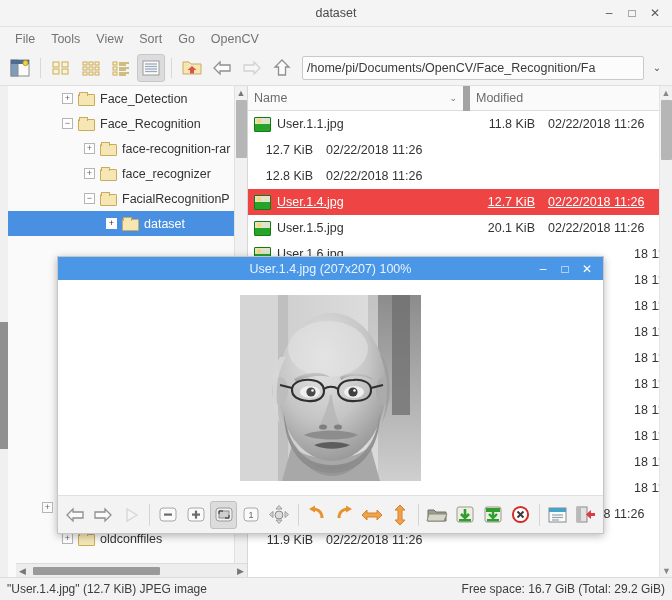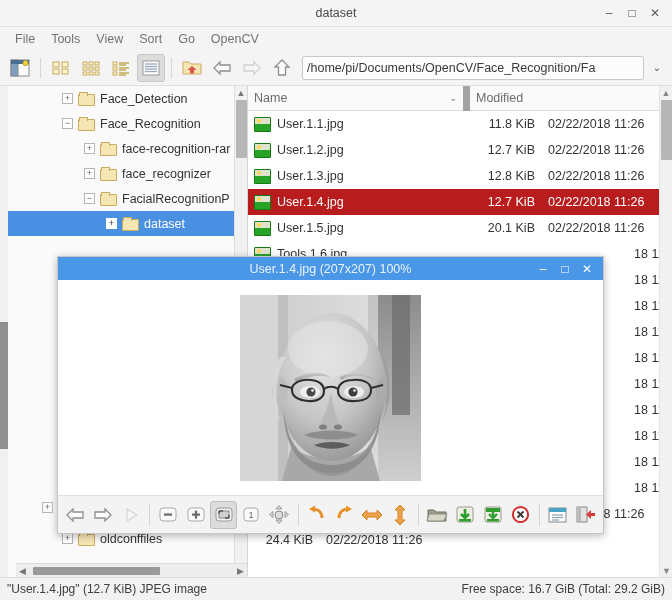--- a/index.html
+++ b/index.html
@@ -179,21 +179,21 @@
   #list-head .hc.name { width: 222px; flex: 0 0 222px; border-right: 7px solid #a3a3a3; position: relative; }
   #list-head .hc.name .caret { position: absolute; right: 6px; font-size: 9px; color: #777; }
   #list-head .hc.size { width: 72px; flex: 0 0 72px; border-right: 1px solid #e4e4e4; }
   #list-head .hc.mod { flex: 1 1 auto; }
   #rows { flex: 1 1 auto; overflow: hidden; position: relative; }
   .frow {
     height: 26px; display: flex; align-items: center;
     font-size: 12.5px; color: #333; cursor: default;
     white-space: nowrap;
   }
-  .frow.sel { background: #b91c1c; color: #fff; }
+  .frow.sel { background: #ef4444; color: #fff; text-decoration: underline; }
   .frow .c-name { width: 222px; flex: 0 0 222px; display: flex; align-items: flex-start; padding-left: 6px; }
   .frow .c-size { width: 72px; flex: 0 0 72px; text-align: right; padding-right: 7px; }
   .frow .c-mod { flex: 1 1 auto; padding-left: 6px; }
   .imgicon {
     width: 17px; height: 15px; flex: 0 0 17px; margin-right: 6px;
     background: #27a327; border: 1px solid #147a14; border-radius: 1px;
     position: relative; overflow: hidden;
   }
   .imgicon:before {
     content: ""; position: absolute; left: 0; top: 0; right: 0; height: 6px;
@@ -477,32 +477,24 @@
       <div id="rows">
           <div class="frow">
             <div class="c-name">
               <span class="imgicon"></span>
               <span>User.1.1.jpg</span>
             </div>
             <div class="c-size">11.8 KiB</div>
             <div class="c-mod">02/22/2018 11:26</div>
           </div>
           <div class="frow">
-            <div class="c-name">
-              <span class="imgicon"></span>
-              <span>User.1.2.jpg</span>
-            </div>
             <div class="c-size">12.7 KiB</div>
             <div class="c-mod">02/22/2018 11:26</div>
           </div>
           <div class="frow">
-            <div class="c-name">
-              <span class="imgicon"></span>
-              <span>User.1.3.jpg</span>
-            </div>
             <div class="c-size">12.8 KiB</div>
             <div class="c-mod">02/22/2018 11:26</div>
           </div>
           <div class="frow sel">
             <div class="c-name">
               <span class="imgicon"></span>
               <span>User.1.4.jpg</span>
             </div>
             <div class="c-size">12.7 KiB</div>
             <div class="c-mod">02/22/2018 11:26</div>
@@ -511,21 +503,21 @@
             <div class="c-name">
               <span class="imgicon"></span>
               <span>User.1.5.jpg</span>
             </div>
             <div class="c-size">20.1 KiB</div>
             <div class="c-mod">02/22/2018 11:26</div>
           </div>
           <div class="frow">
             <div class="c-name">
               <span class="imgicon"></span>
-              <span>Tools.1.6.jpg</span>
+              <span>User.1.6.jpg</span>
             </div>
             <div class="c-size"></div>
             <div class="c-mod" style="padding-left: 92px;">18 11:26</div>
           </div>
           <div class="frow">
             <div class="c-name">
               <span class="imgicon"></span>
               <span>User.1.7.jpg</span>
             </div>
             <div class="c-size"></div>
@@ -597,21 +589,21 @@
           </div>
           <div class="frow">
             <div class="c-name">
               <span class="imgicon"></span>
               <span>User.1.16.jpg</span>
             </div>
             <div class="c-size">13.3 KiB</div>
             <div class="c-mod">02/22/2018 11:26</div>
           </div>
           <div class="frow">
-            <div class="c-size">24.4 KiB</div>
+            <div class="c-size">11.9 KiB</div>
             <div class="c-mod">02/22/2018 11:26</div>
           </div>
         </div>
       <div id="list-vscroll">
         <div class="arr">▲</div>
         <div class="thumb"></div>
         <div class="arr bottom">▼</div>
       </div>
     </div>
   </div>

